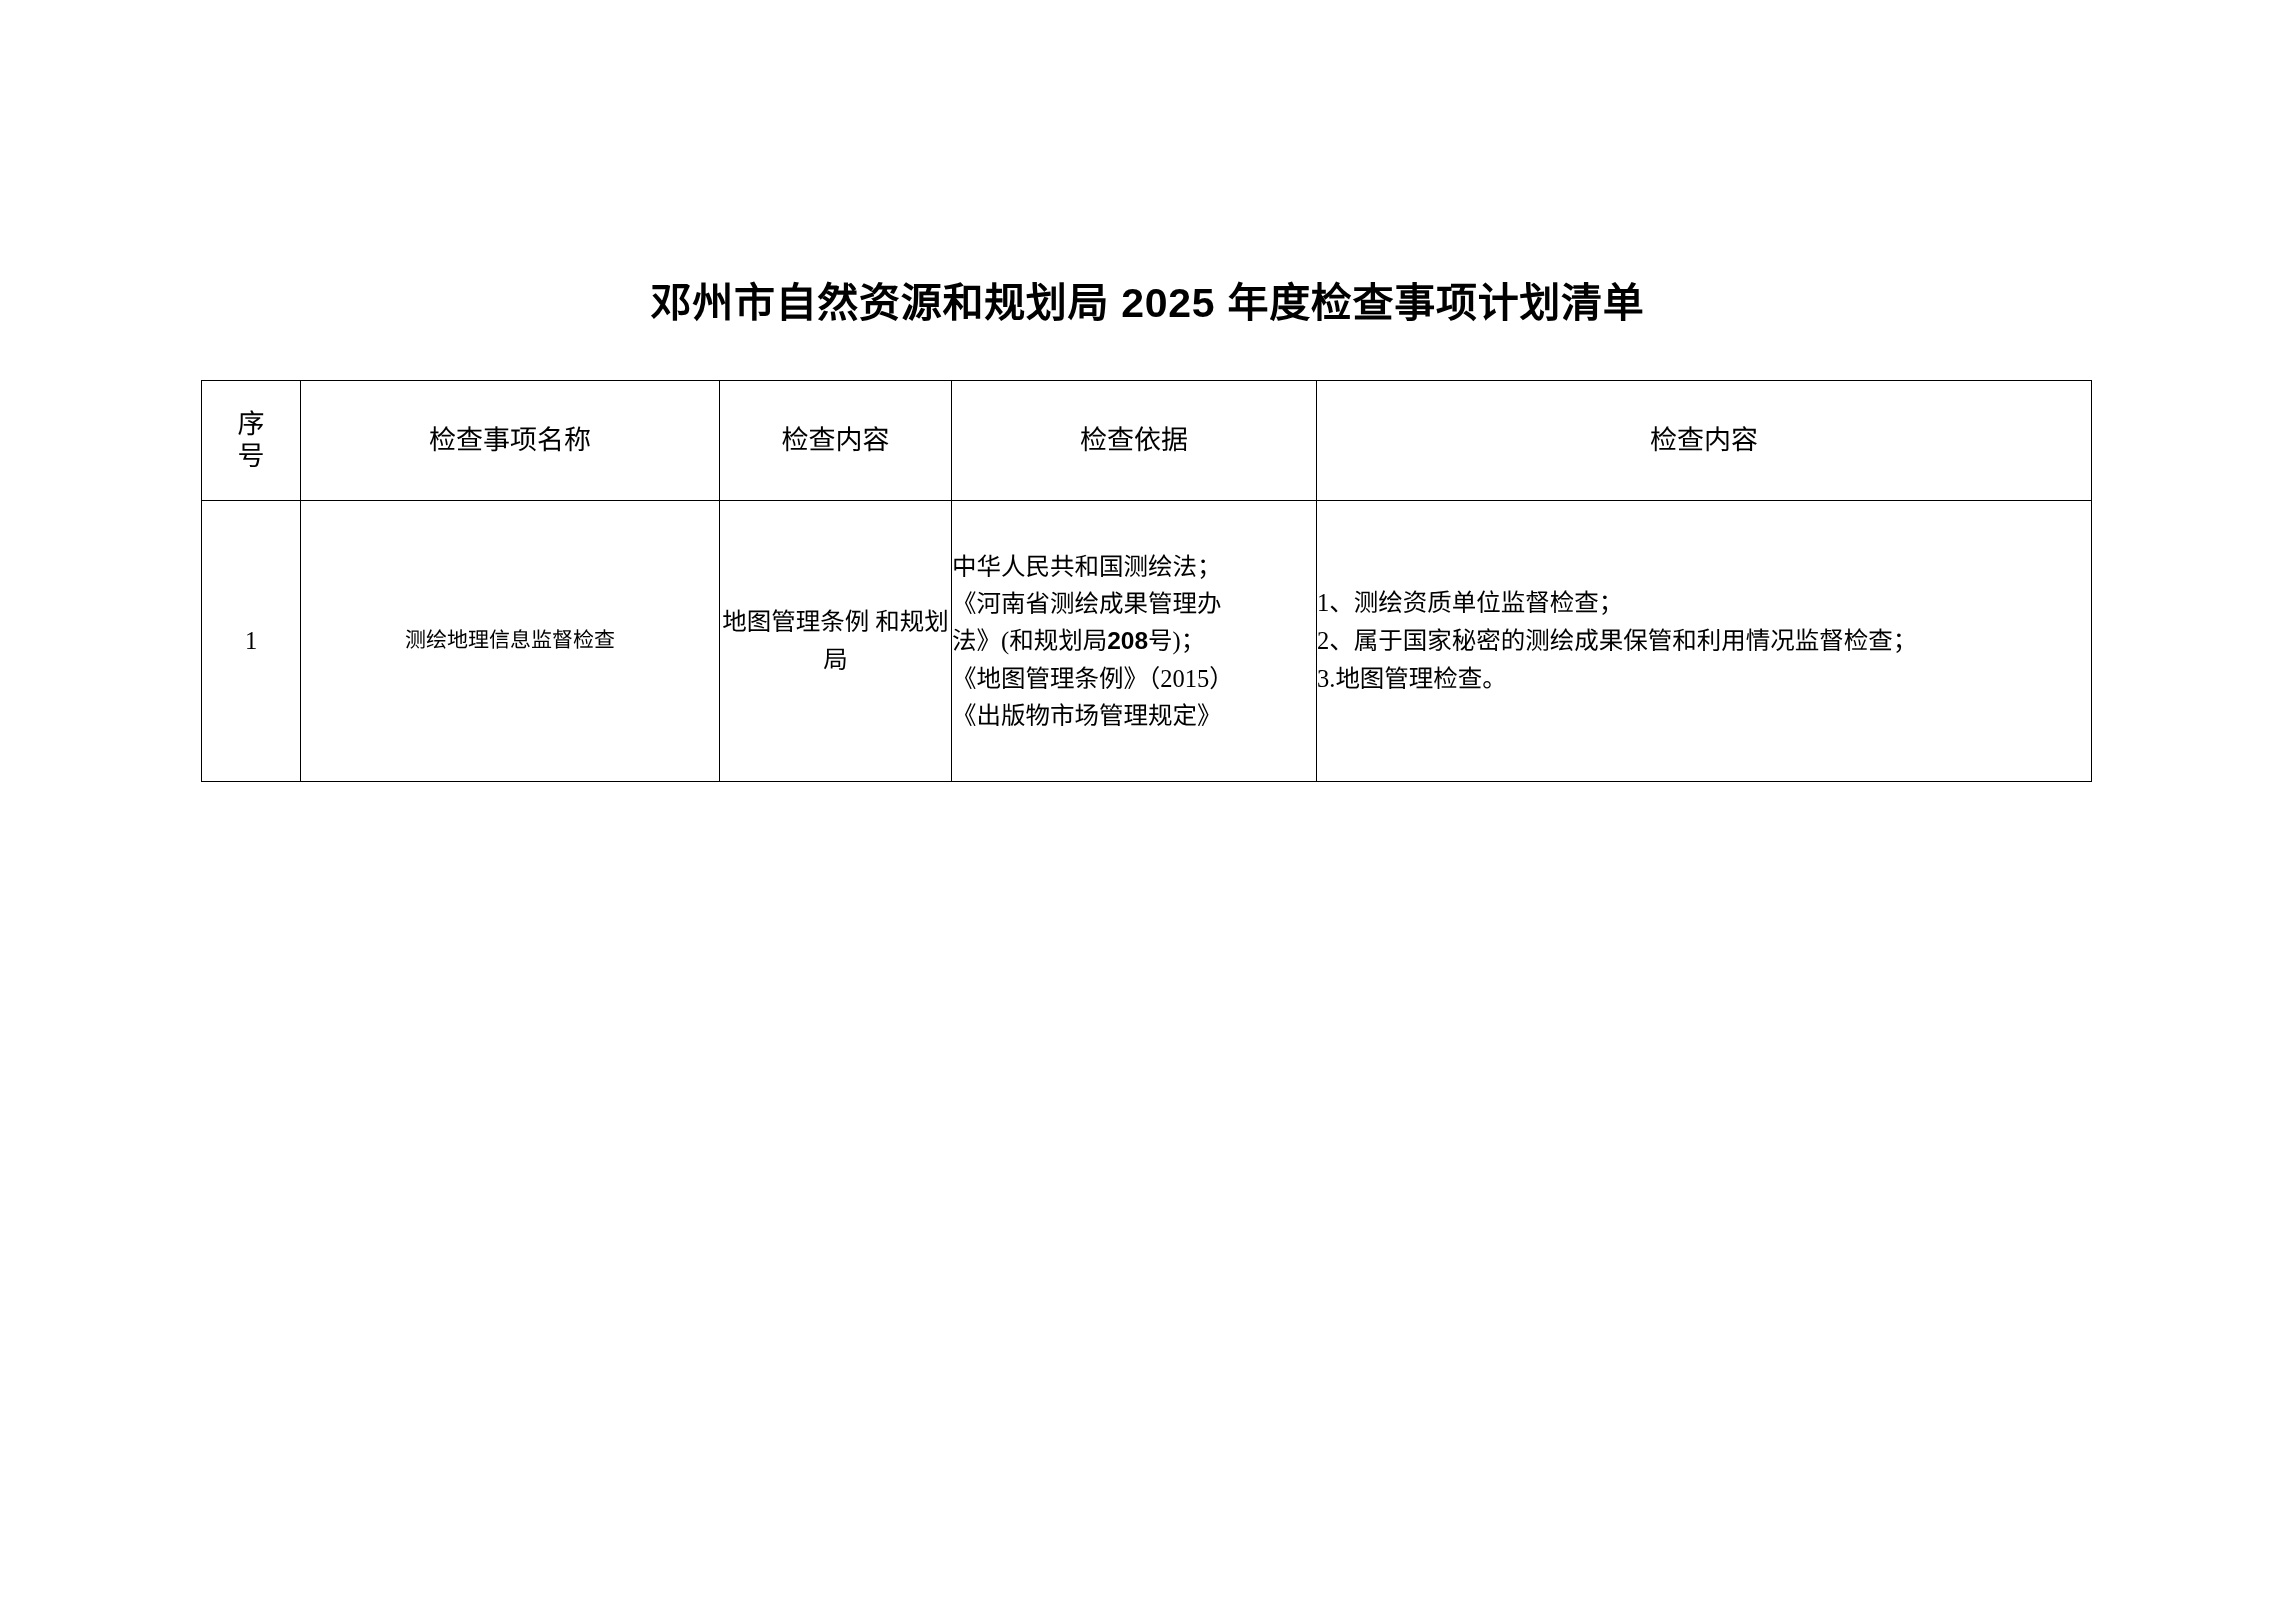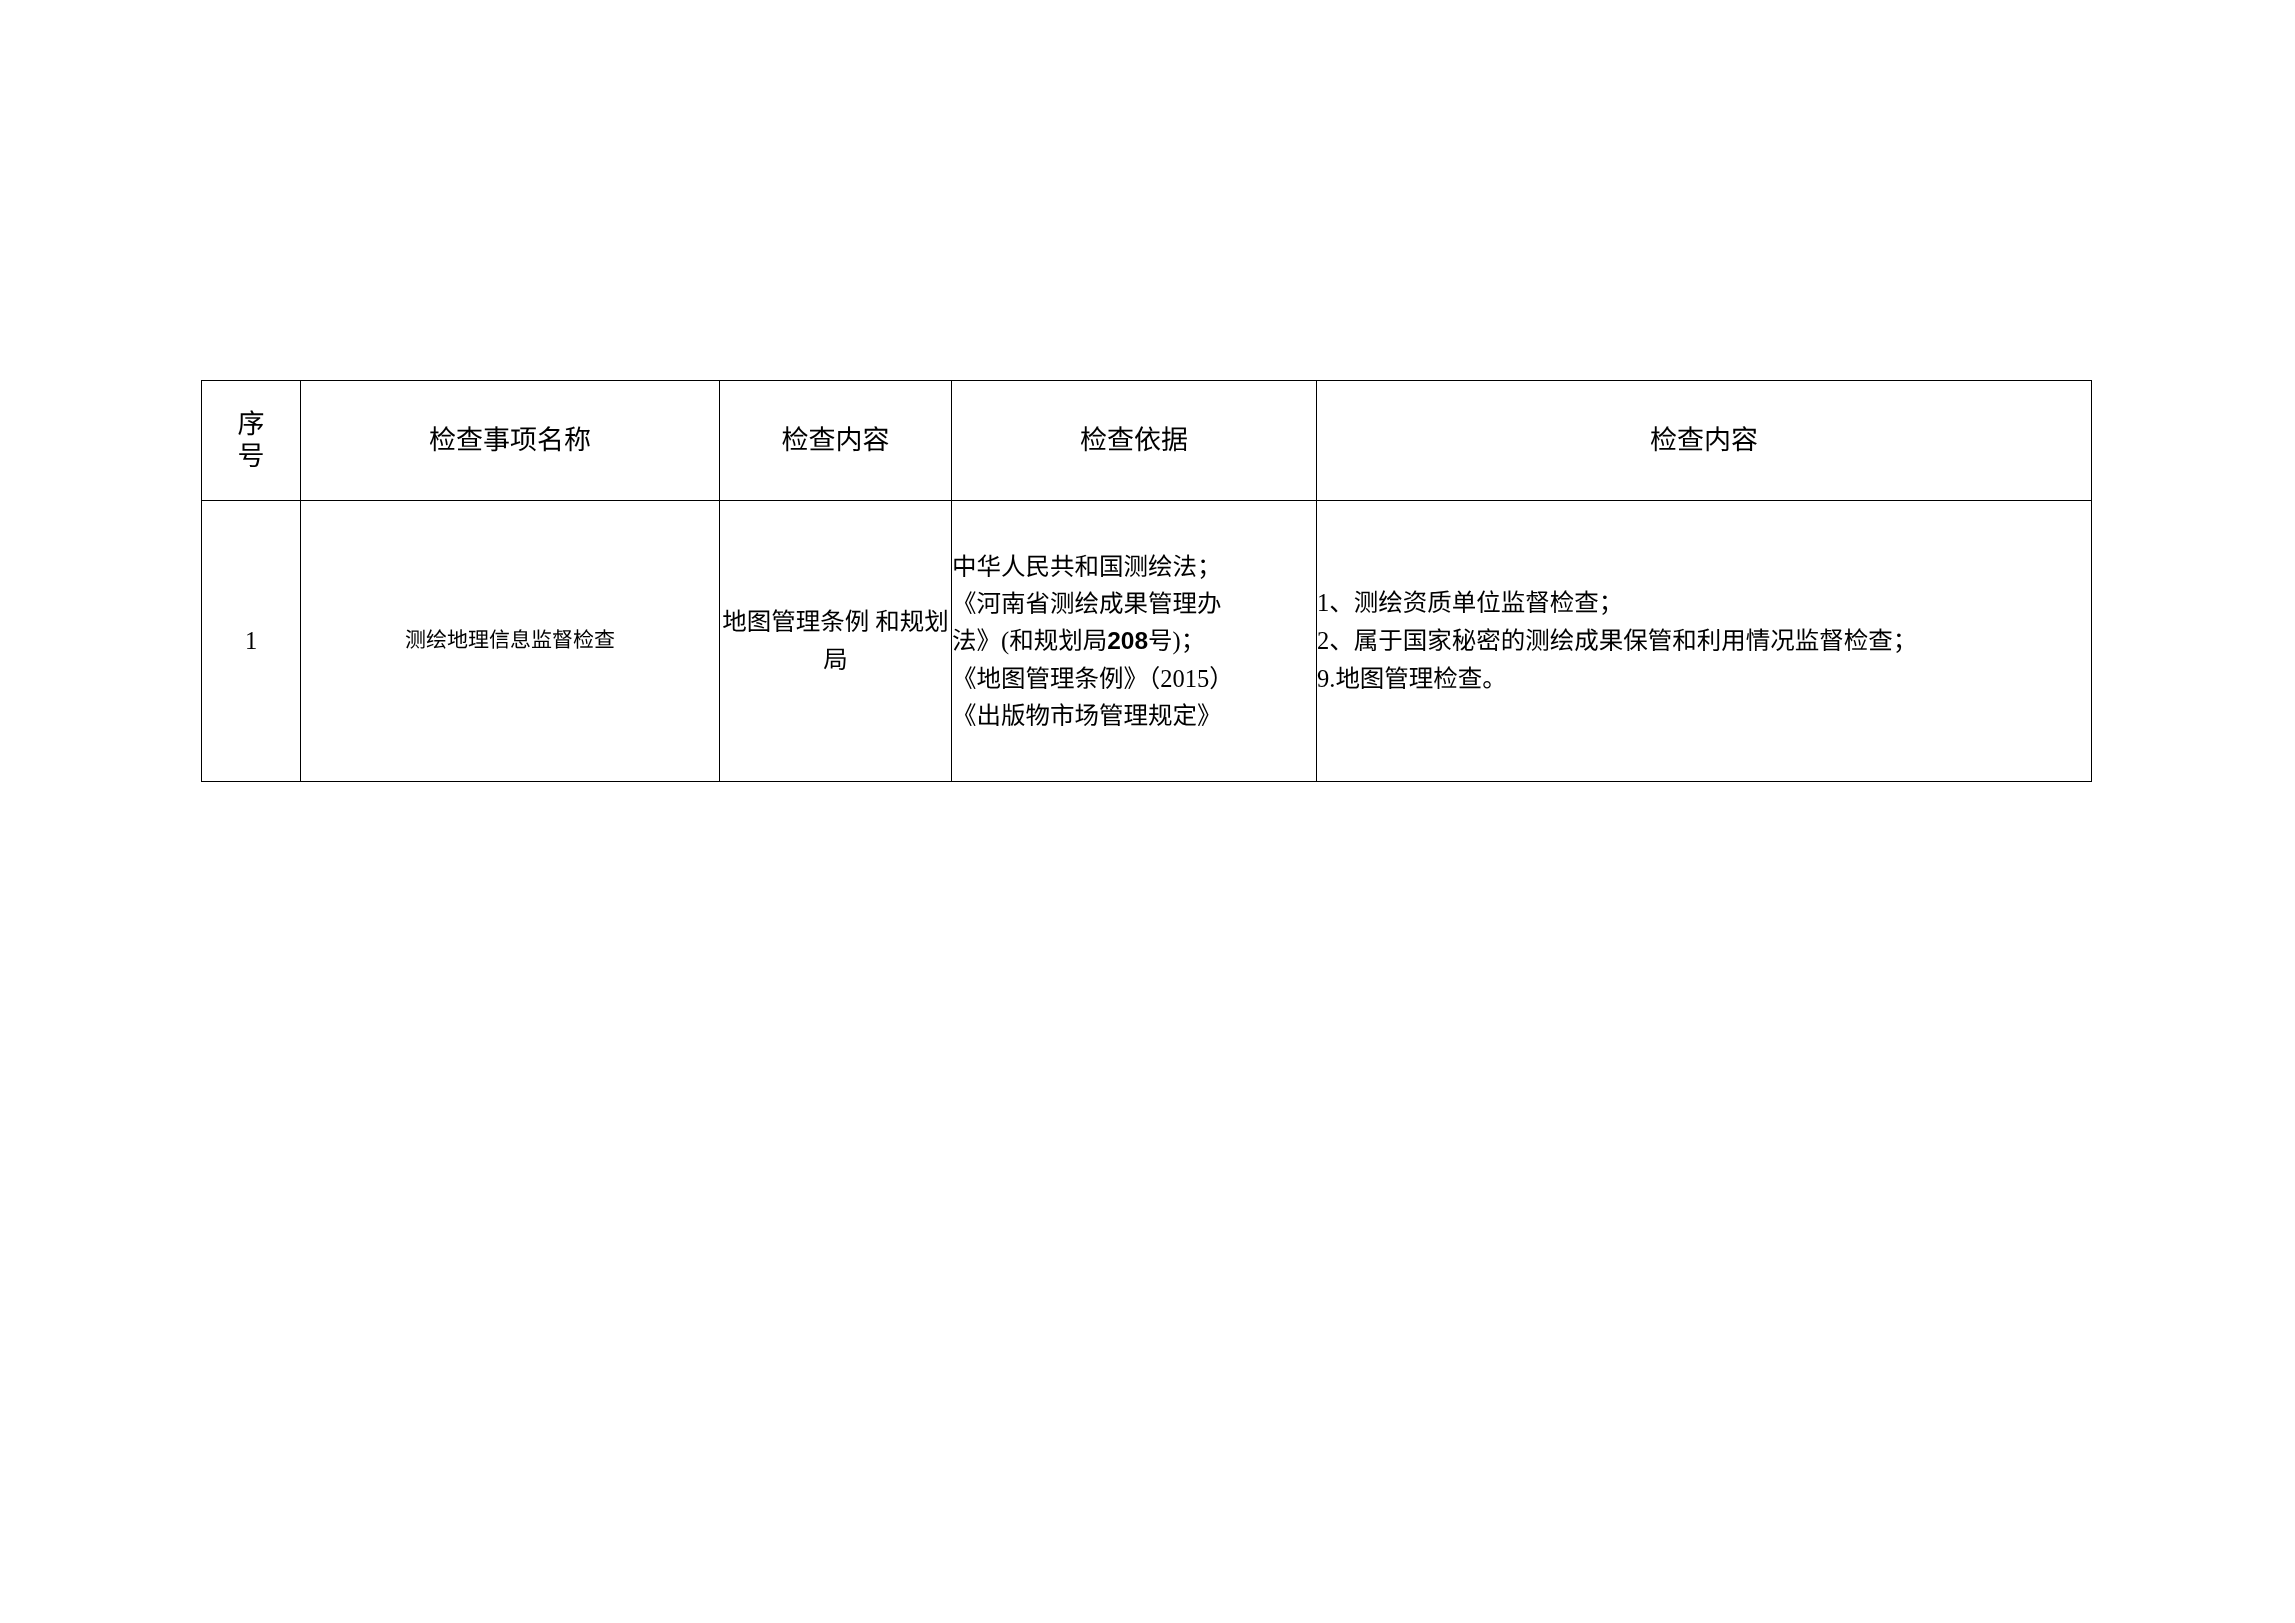--- a/index.html
+++ b/index.html
@@ -106,20 +106,21 @@
     padding: 0 13.6px 0 15px;
     border-radius: 16px;
   }
   .cell-content .ln { display: block; }
 </style>
 </head>
 <body>
 
 <div class="page">
 
+  <div class="doc-title">邓州市自然资源和规划局 2025 年度检查事项计划清单</div>
 
   <div class="table-wrap">
     <table class="plan-table">
       <colgroup>
         <col class="col-no">
         <col class="col-name">
         <col class="col-unit">
         <col class="col-basis">
         <col class="col-cont">
       </colgroup>
@@ -146,21 +147,21 @@
           <td class="cell-basis">
             <span class="ln">中华人民共和国测绘法；</span>
             <span class="ln">《河南省测绘成果管理办</span>
             <span class="ln"><span>法》(和规划局</span><span class="b">208</span><span>号)；</span></span>
             <span class="ln">《地图管理条例》（2015）</span>
             <span class="ln">《出版物市场管理规定》</span>
           </td>
           <td class="cell-content">
             <span class="ln">1、测绘资质单位监督检查；</span>
             <span class="ln">2、属于国家秘密的测绘成果保管和利用情况监督检查；</span>
-            <span class="ln">9.地图管理检查。</span>
+            <span class="ln">3.地图管理检查。</span>
           </td>
         </tr>
       </tbody>
     </table>
   </div>
 
 </div>
 
 
 </body></html>

